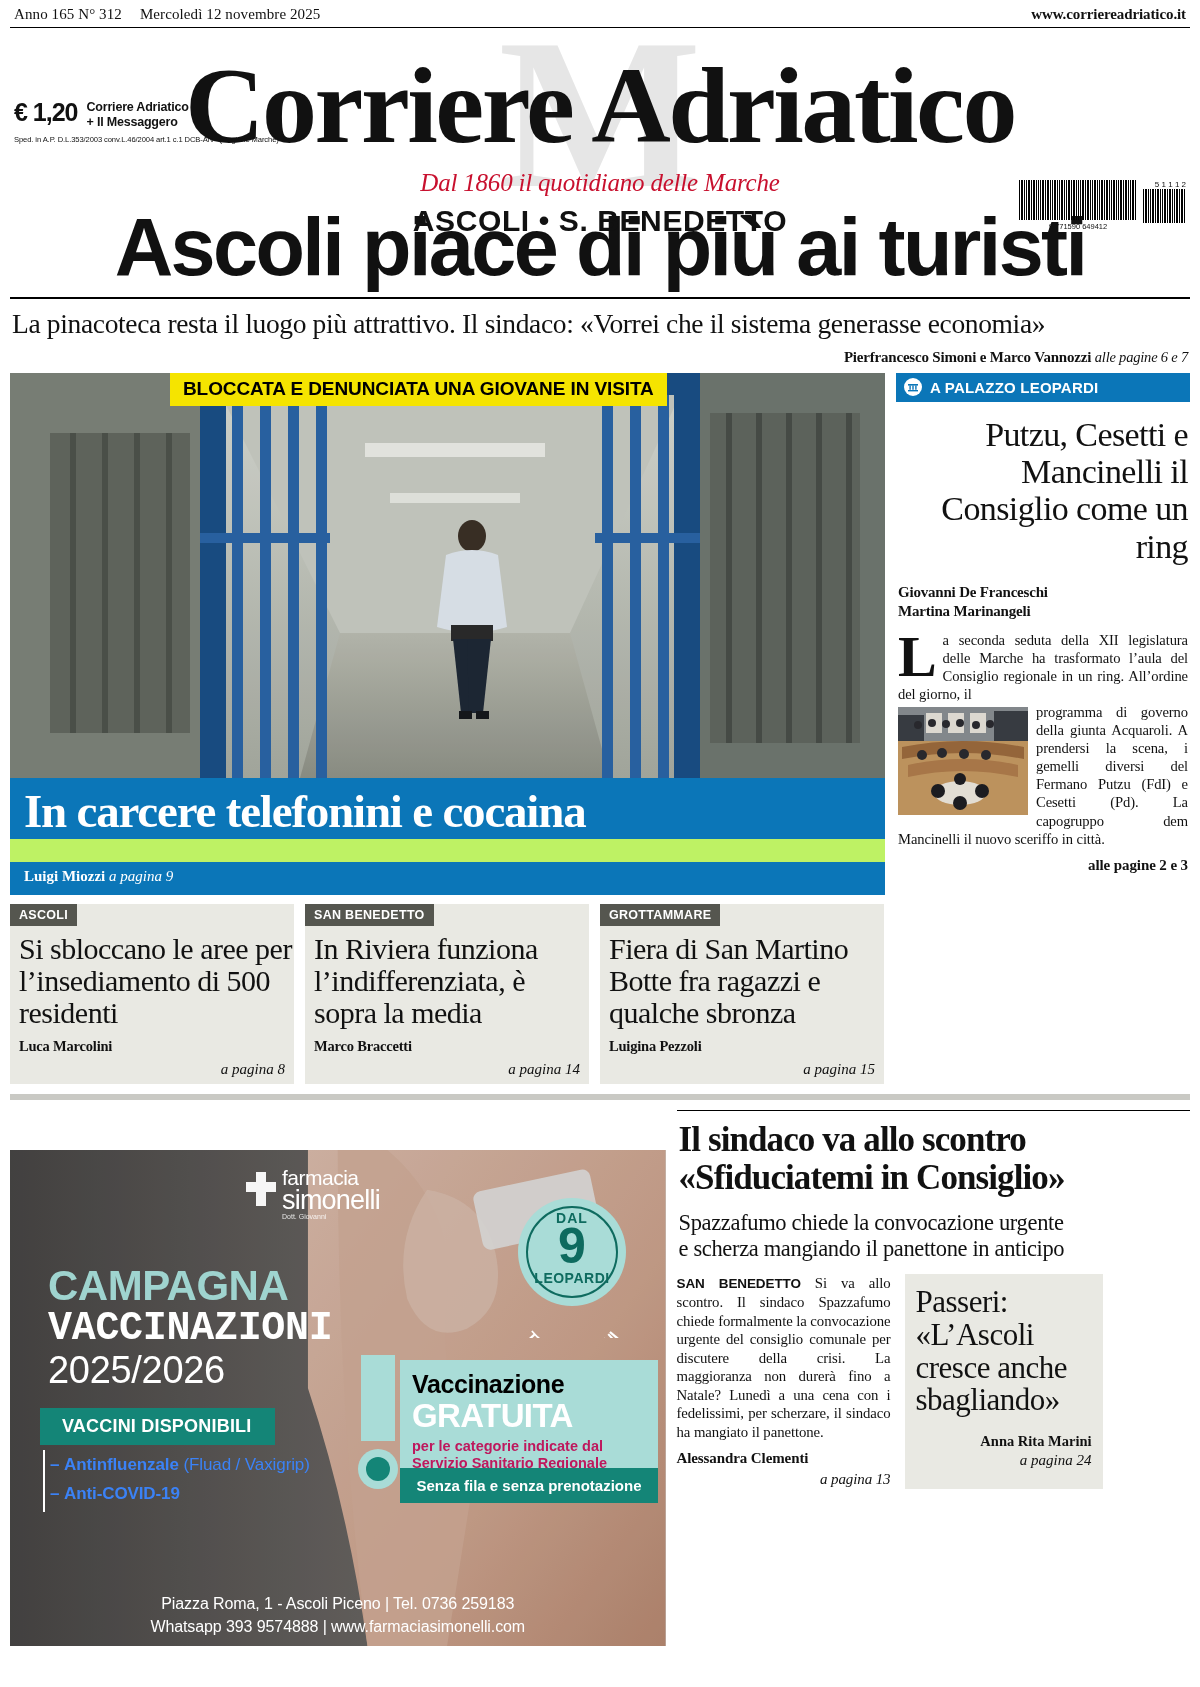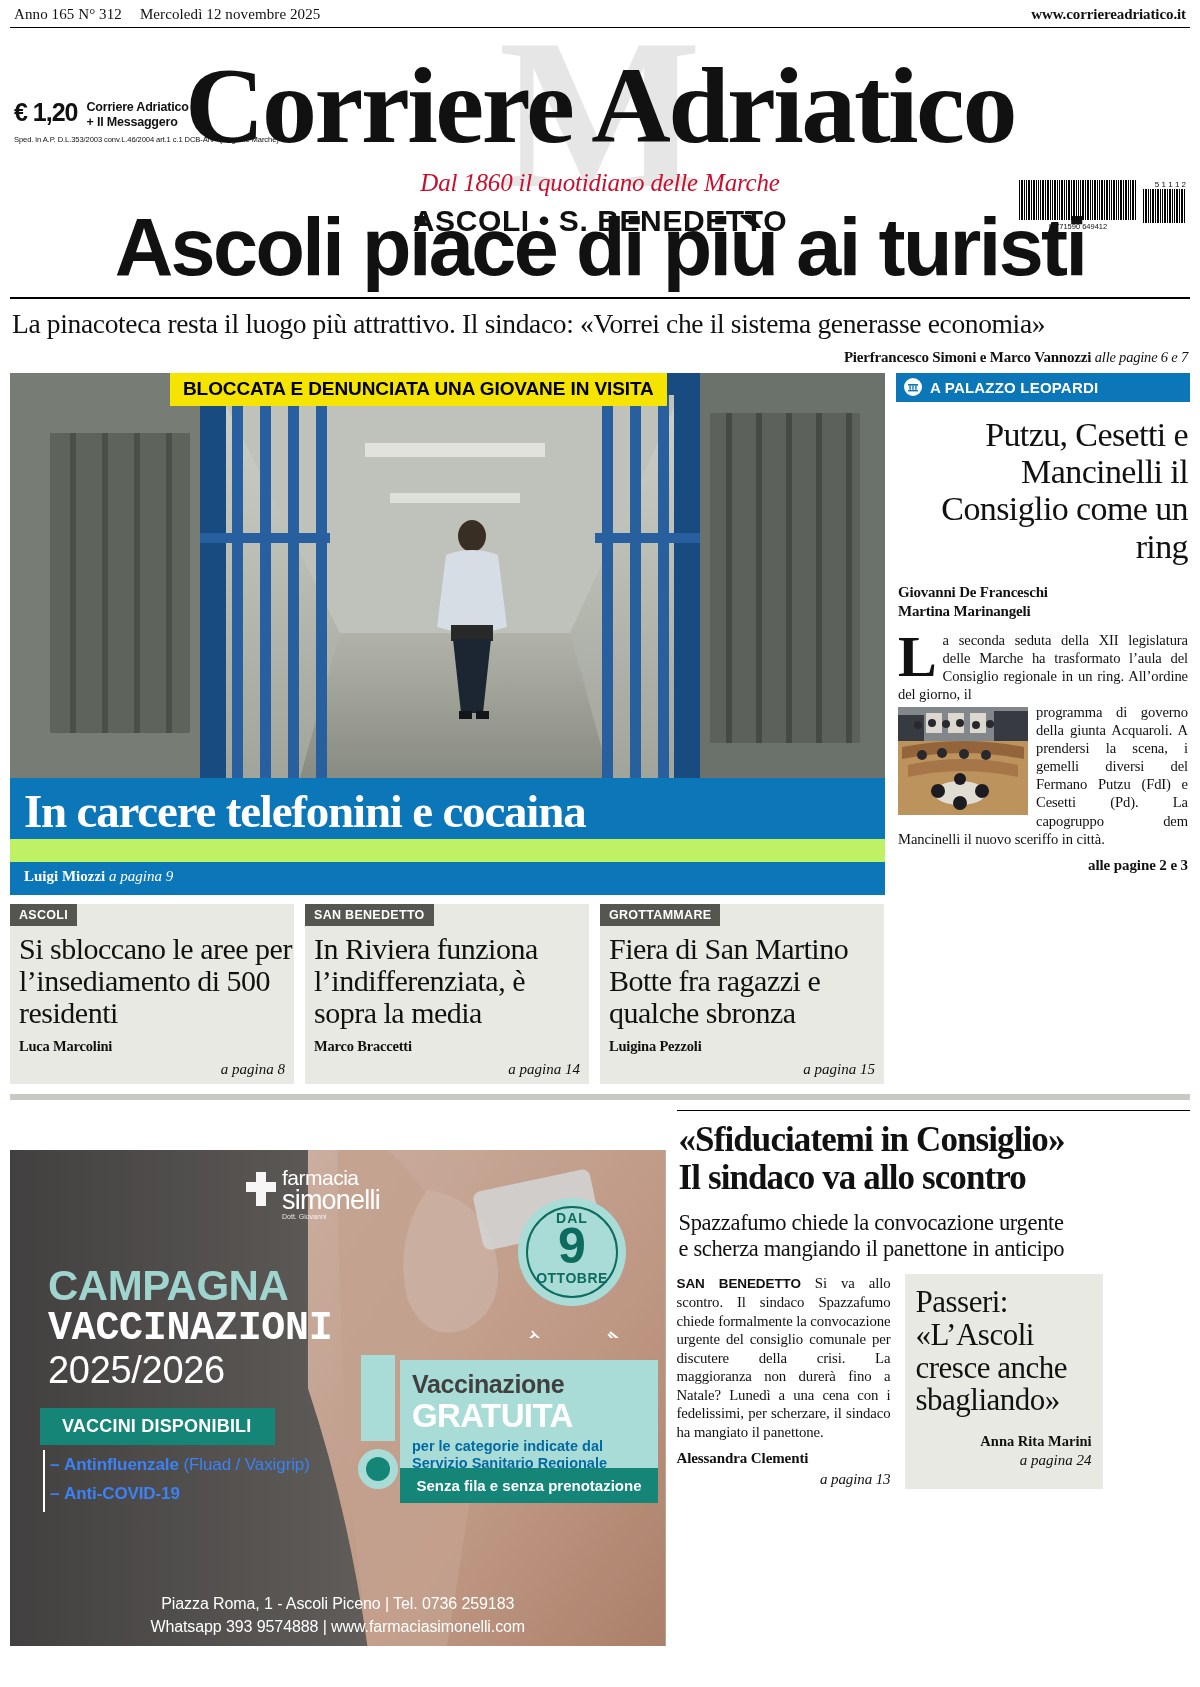--- a/index.html
+++ b/index.html
@@ -249,23 +249,23 @@
   .ad-badge .b1 { font-size: 14px; font-weight: 700; padding-top: 12px; letter-spacing: 1px; }
   .ad-badge .b2 { font-size: 50px; font-weight: 700; line-height: .82; }
   .ad-badge .b3 { font-size: 14px; font-weight: 700; letter-spacing: .5px; padding-top: 3px;}
   .ad-badge-ring { position: absolute; left: 516px; top: 56px; width: 92px; height: 92px; border: 2px solid #0e6b5f; border-radius: 50%; }
   .ad-tutti { position: absolute; left: 497px; top: 148px; width: 130px; height: 40px; }
 
   .ad-greenbox {
     position: absolute; left: 390px; top: 210px; width: 258px; background: #a9dcd7;
     padding: 10px 12px 12px 12px;
   }
-  .ad-greenbox .g1 { font-family:"Liberation Sans",sans-serif; font-weight:700; font-size: 25px; color: #404040; letter-spacing: -0.4px;}
+  .ad-greenbox .g1 { font-family:"Liberation Sans",sans-serif; font-weight:700; font-size: 25px; color: #000000; letter-spacing: -0.4px;}
   .ad-greenbox .g2 { font-family:"Liberation Sans",sans-serif; font-weight:700; font-size: 33px; color: #fff; letter-spacing: -0.6px; line-height: 1;}
-  .ad-greenbox .g3 { font-family:"Liberation Sans",sans-serif; font-weight:700; font-size: 14.5px; color: #0369a1; padding-top: 6px; line-height: 1.2;}
+  .ad-greenbox .g3 { font-family:"Liberation Sans",sans-serif; font-weight:700; font-size: 14.5px; color: #be185d; padding-top: 6px; line-height: 1.2;}
   .ad-noqueue {
     position: absolute; left: 390px; top: 318px; width: 258px; background: #148577; color: #fff;
     font-family:"Liberation Sans",sans-serif; font-weight: 700; font-size: 15px;
     text-align: center; padding: 9px 4px;
   }
   .ad-excl { position: absolute; left: 345px; top: 205px; width: 48px; }
 
   .ad-foot { position: absolute; left: 0; right: 0; bottom: 12px; text-align: center; color: #fff;
     font-family: "Liberation Sans", sans-serif; font-size: 16px; line-height: 1.45; letter-spacing: -0.1px; }
 
@@ -609,21 +609,21 @@
         </div>
         <div class="li">
           <span style="font-weight:700">Anti-COVID-19</span>
           <span></span>
         </div>
       </div>
 
       <div class="ad-badge">
         <div class="b1">DAL</div>
         <div class="b2">9</div>
-        <div class="b3">OTTOBRE</div>
+        <div class="b3">LEOPARDI</div>
       </div>
       <div class="ad-badge-ring"></div>
       <svg class="ad-tutti" viewBox="0 0 130 40">
         <defs>
             <path id="arcp" d="M5,2 A60,60 0 0 0 125,2"></path>
           </defs>
         <text font-family="Liberation Sans, sans-serif" font-size="15" font-weight="700" fill="#ffffff">
           <textPath href="#arcp" startOffset="50%" text-anchor="middle" id="arc-text">TUTTI I GIORNI</textPath>
         </text>
       </svg>
@@ -646,22 +646,22 @@
 
       <div class="ad-foot">
         <div>Piazza Roma, 1 - Ascoli Piceno | Tel. 0736 259183</div>
         <div>Whatsapp 393 9574888 | www.farmaciasimonelli.com</div>
       </div>
     </div>
 
     <div class="bottom-right">
       <div class="rule-thin" style="margin-bottom:8px"></div>
       <div class="br-head">
+        <div>Il sindaco va allo scontro</div>
         <div>«Sfiduciatemi in Consiglio»</div>
-        <div>Il sindaco va allo scontro</div>
       </div>
       <div class="br-deck">
         <div>Spazzafumo chiede la convocazione urgente</div>
         <div>e scherza mangiando il panettone in anticipo</div>
       </div>
       <div class="br-cols">
         <div class="br-text">
           <span class="loc">SAN BENEDETTO</span>
           <span>Si va allo scontro. Il sindaco Spazzafumo chiede formalmente la convocazione urgente del consiglio comunale per discutere della crisi. La maggioranza non durerà fino a Natale? Lunedì a una cena con i fedelissimi, per scherzare, il sindaco ha mangiato il panettone.</span>
           <div class="sig">Alessandra Clementi</div>

